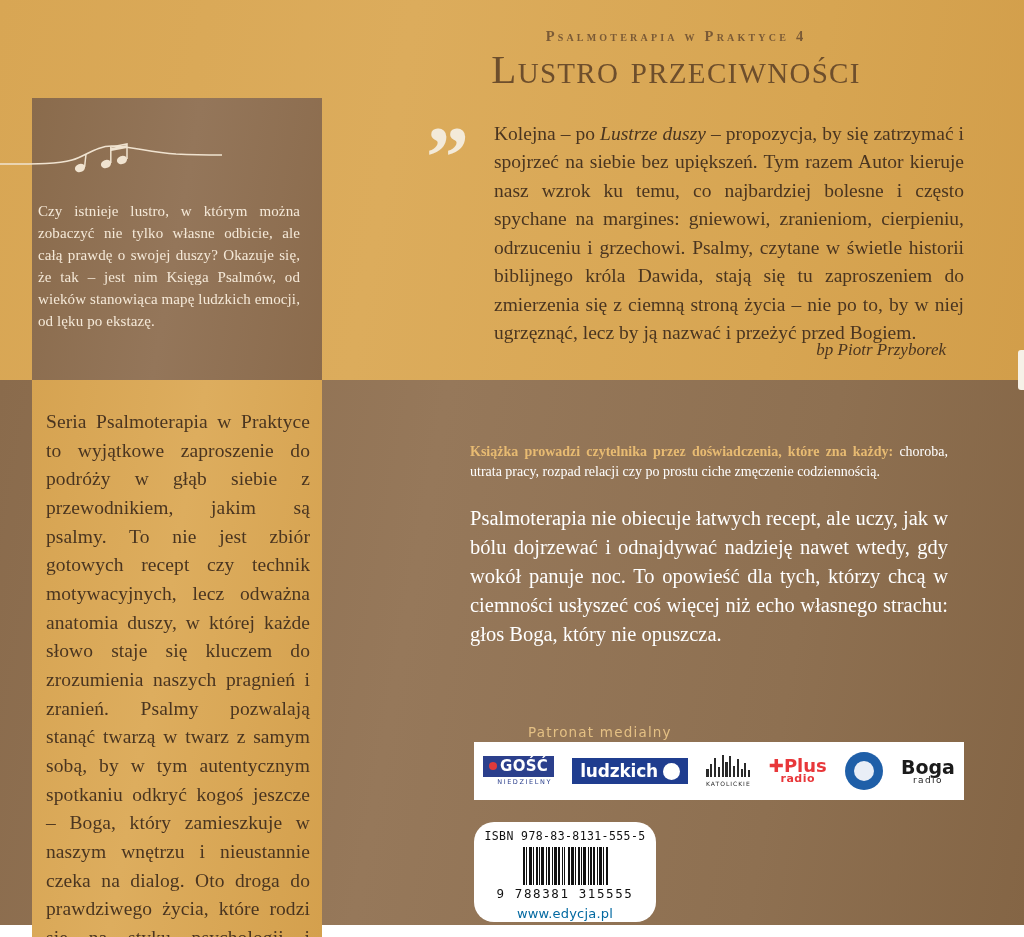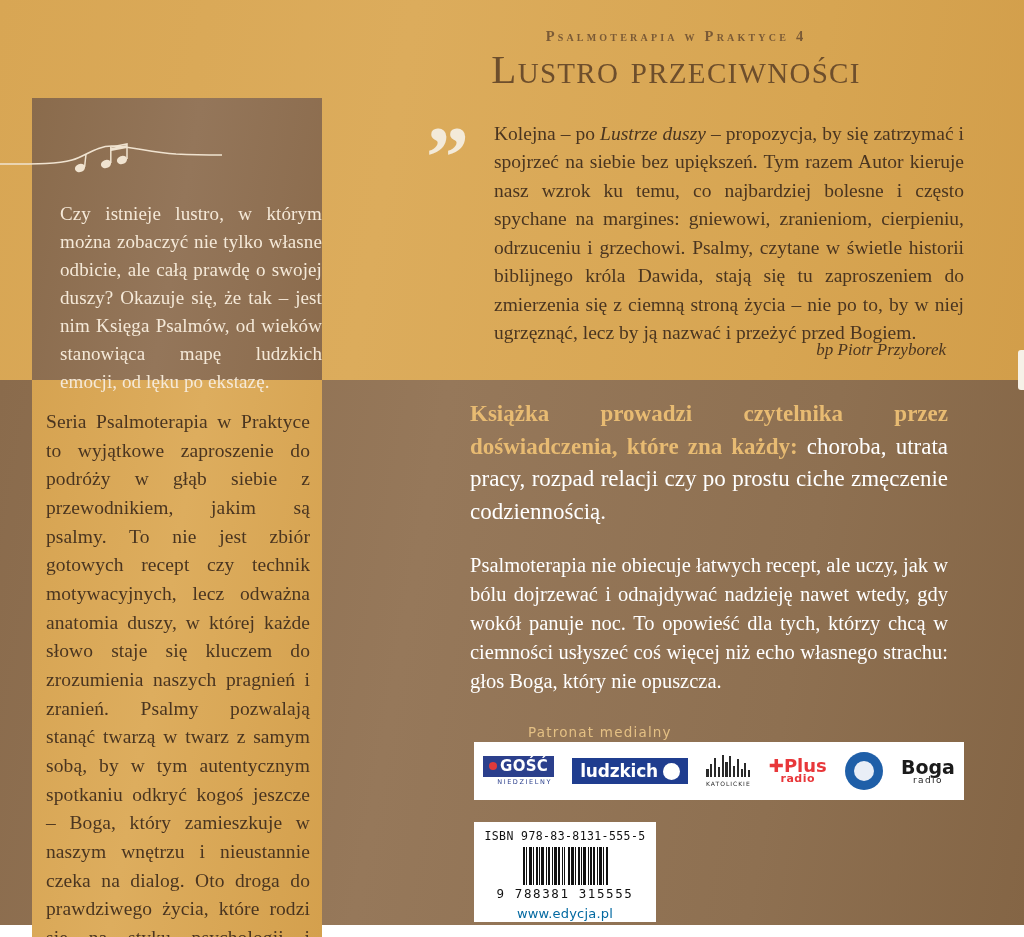--- a/index.html
+++ b/index.html
@@ -46,23 +46,23 @@
     background: linear-gradient(100deg,#8a6b4c 0%, #94765a 50%, #8b6b4c 100%);
   }
   #left-bottom-box {
     position: absolute; left: 0; top: 282px; width: 290px; height: 557px;
     background: #d8a654;
     background: linear-gradient(100deg,#d6a351 0%, #ddad5e 45%, #d4a04d 100%);
   }
   .music-line { position: absolute; left: -32px; top: 40px; width: 240px; height: 50px; }
 
   #left-top-text {
-    position: absolute; left: 28px; top: 102px; width: 262px;
+    position: absolute; left: 6px; top: 102px; width: 262px;
     color: #f5e9d8;
-    font-size: 19px;
+    font-size: 15px;
     line-height: 1.47;
     text-align: justify;
     text-justify: inter-word;
     letter-spacing: .1px;
   }
   #left-bottom-text {
     position: absolute; left: 14px; top: 310px; width: 264px;
     color: #4a3520;
     font-size: 19.5px;
     line-height: 1.47;
@@ -119,25 +119,26 @@
     font-style: italic;
     font-size: 17px;
     color: #4a3520;
   }
 
   
   #right-brown {
     position: absolute; left: 470px; top: 398px; width: 478px;
   }
   #right-p1 {
-    font-size: 23px;
+    font-size: 14px;
     line-height: 1.42;
     color: #ffffff;
     text-align: justify;
     text-justify: inter-word;
+    margin-top: 44px;
   }
   #right-p1 .hl {
     color: #e8bb72;
     font-weight: 700;
   }
   #right-p2 {
     margin-top: 22px;
     font-size: 20.5px;
     line-height: 1.42;
     color: #ffffff;
@@ -206,20 +207,21 @@
   .logo-fiat { color:#1b1b1b; font-weight:700; font-size:19px; line-height:.95; text-align:center; }
   .logo-fiat .sm { font-size: 9px; letter-spacing: 1.4px; font-weight:400; }
 
   
   #isbn-box {
     position: absolute; left: 474px; top: 822px; width: 182px; height: 100px;
     background: #ffffff;
     display: flex; flex-direction: column; align-items: center;
     padding-top: 7px;
     font-family: "DejaVu Sans Mono", monospace;
+    border-radius: 20px;
   }
   #isbn-text { font-size: 11.5px; letter-spacing: .4px; color:#111; }
   #barcode { display:flex; align-items:flex-end; height: 38px; margin-top: 4px; }
   #barcode i { display:block; background:#111; height:100%; }
   #barcode-digits {
     font-size: 12.5px; letter-spacing: 1.6px; color:#111; margin-top: 1px;
     font-family: "DejaVu Sans Mono", monospace;
   }
   #publisher-url {
     font-family: "DejaVu Sans", sans-serif;

